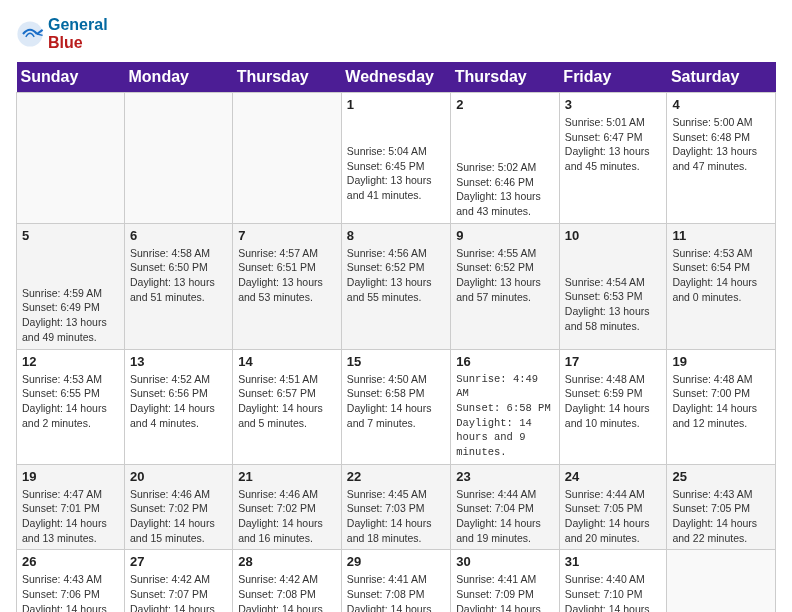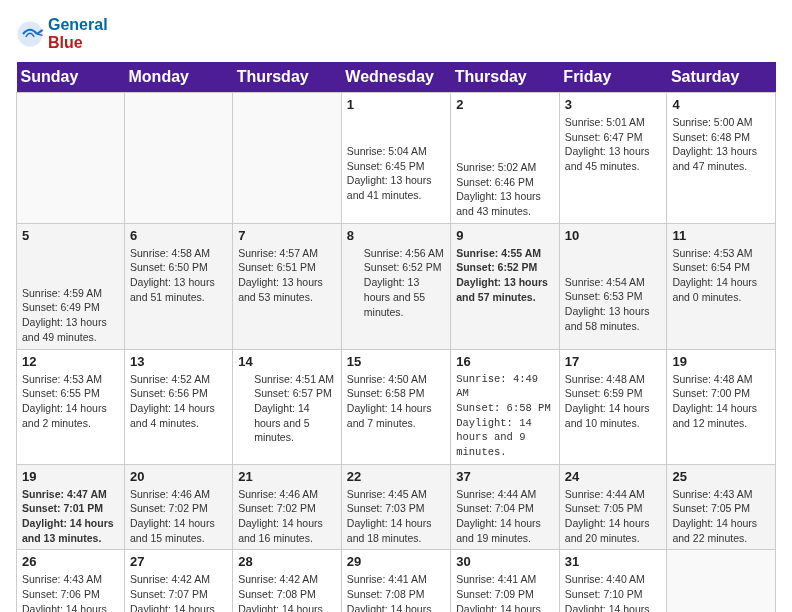--- a/index.html
+++ b/index.html
@@ -160,27 +160,27 @@
 Daylight: 13 hours and 51 minutes.</div>
         </td>
         <td>
           <div class="date-num">7</div>
           <div class="cell-info" style="white-space: pre-line;">Sunrise: 4:57 AM
 Sunset: 6:51 PM
 Daylight: 13 hours and 53 minutes.</div>
         </td>
         <td>
           <div class="date-num">8</div>
-          <div class="cell-info" style="white-space: pre-line; margin-left: 17px;">Sunrise: 4:56 AM
+          <div class="cell-info" style="white-space: pre-line;">Sunrise: 4:56 AM
 Sunset: 6:52 PM
 Daylight: 13 hours and 55 minutes.</div>
         </td>
         <td>
           <div class="date-num">9</div>
-          <div class="cell-info" style="white-space: pre-line; font-weight: bold;">Sunrise: 4:55 AM
+          <div class="cell-info" style="white-space: pre-line;">Sunrise: 4:55 AM
 Sunset: 6:52 PM
 Daylight: 13 hours and 57 minutes.</div>
         </td>
         <td>
           <div class="date-num">10</div>
           <div class="cell-info" style="white-space: pre-line; margin-top: 32px;">Sunrise: 4:54 AM
 Sunset: 6:53 PM
 Daylight: 13 hours and 58 minutes.</div>
         </td>
         <td>
@@ -198,21 +198,21 @@
 Daylight: 14 hours and 2 minutes.</div>
         </td>
         <td>
           <div class="date-num">13</div>
           <div class="cell-info" style="white-space: pre-line;">Sunrise: 4:52 AM
 Sunset: 6:56 PM
 Daylight: 14 hours and 4 minutes.</div>
         </td>
         <td>
           <div class="date-num">14</div>
-          <div class="cell-info" style="white-space: pre-line; margin-left: 16px;">Sunrise: 4:51 AM
+          <div class="cell-info" style="white-space: pre-line;">Sunrise: 4:51 AM
 Sunset: 6:57 PM
 Daylight: 14 hours and 5 minutes.</div>
         </td>
         <td>
           <div class="date-num">15</div>
           <div class="cell-info" style="white-space: pre-line;">Sunrise: 4:50 AM
 Sunset: 6:58 PM
 Daylight: 14 hours and 7 minutes.</div>
         </td>
         <td>
@@ -230,21 +230,21 @@
         <td>
           <div class="date-num">19</div>
           <div class="cell-info" style="white-space: pre-line;">Sunrise: 4:48 AM
 Sunset: 7:00 PM
 Daylight: 14 hours and 12 minutes.</div>
         </td>
       </tr>
       <tr>
         <td>
           <div class="date-num">19</div>
-          <div class="cell-info" style="white-space: pre-line; font-weight: bold;">Sunrise: 4:47 AM
+          <div class="cell-info" style="white-space: pre-line;">Sunrise: 4:47 AM
 Sunset: 7:01 PM
 Daylight: 14 hours and 13 minutes.</div>
         </td>
         <td>
           <div class="date-num">20</div>
           <div class="cell-info" style="white-space: pre-line;">Sunrise: 4:46 AM
 Sunset: 7:02 PM
 Daylight: 14 hours and 15 minutes.</div>
         </td>
         <td>
@@ -253,21 +253,21 @@
 Sunset: 7:02 PM
 Daylight: 14 hours and 16 minutes.</div>
         </td>
         <td>
           <div class="date-num">22</div>
           <div class="cell-info" style="white-space: pre-line;">Sunrise: 4:45 AM
 Sunset: 7:03 PM
 Daylight: 14 hours and 18 minutes.</div>
         </td>
         <td>
-          <div class="date-num">37</div>
+          <div class="date-num">23</div>
           <div class="cell-info" style="white-space: pre-line;">Sunrise: 4:44 AM
 Sunset: 7:04 PM
 Daylight: 14 hours and 19 minutes.</div>
         </td>
         <td>
           <div class="date-num">24</div>
           <div class="cell-info" style="white-space: pre-line;">Sunrise: 4:44 AM
 Sunset: 7:05 PM
 Daylight: 14 hours and 20 minutes.</div>
         </td>

